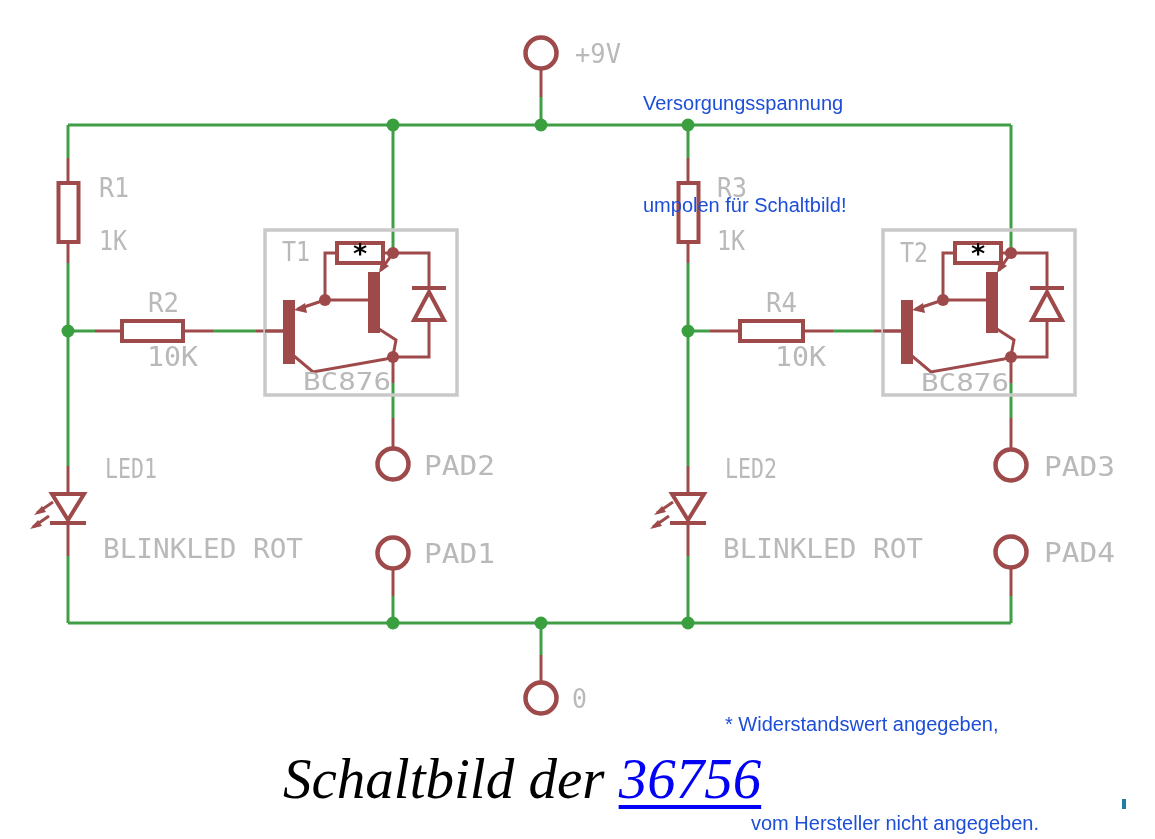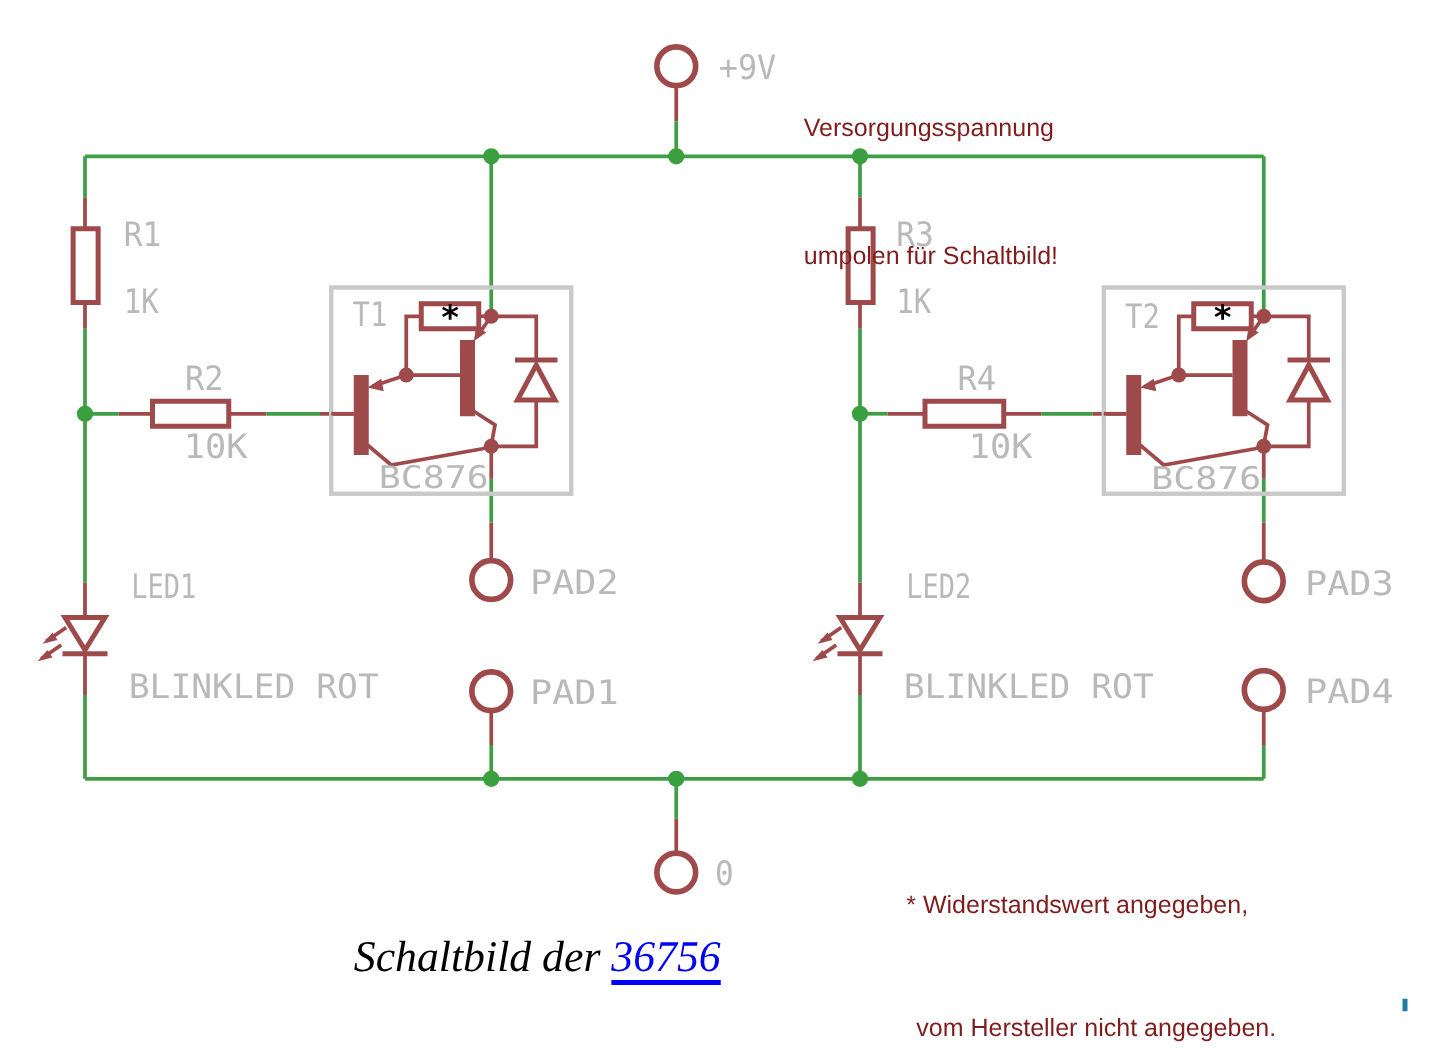--- a/index.html
+++ b/index.html
@@ -11,27 +11,27 @@
   .rw {stroke:#9e4a4b;stroke-width:3;fill:none;}           
   .ro {stroke:#9e4a4b;stroke-width:4;fill:#fff;}           
   .rb {fill:#9e4a4b;stroke:none;}                          
   .pad{stroke:#9e4a4b;stroke-width:4.5;fill:#fff;}
   .gd {fill:#3aa03f;stroke:none;}                          
   .rd {fill:#9e4a4b;stroke:none;}                          
   .box{stroke:#c9c9c9;stroke-width:3.5;fill:none;}
   .lbl{font-family:"DejaVu Sans Mono",monospace;font-size:27px;fill:#b9b9b9;}
   .lbl-sm{font-family:"DejaVu Sans Mono",monospace;font-size:25px;fill:#b9b9b9;}
   .star{font-family:"DejaVu Sans Mono",monospace;font-size:27px;font-weight:bold;fill:#000;}
-  .note{position:absolute;color:#7f1d1d;font-size:20px;line-height:34px;white-space:pre;}
+  .note{position:absolute;color:#1d4ed8;font-size:20px;line-height:34px;white-space:pre;}
   .supply-note{left:643px;top:18px;}
   .footnote{left:725px;top:642px;line-height:33px;}
-  .footnote .indent{margin-left:8px;text-align:center;}
+  .footnote .indent{margin-left:26px;text-align:center;}
   .main-title{position:absolute;left:283px;top:746px;
       font-family:"Liberation Serif",serif;font-style:italic;
-      font-size:35px;color:#000;white-space:pre;}
+      font-size:57px;color:#000;white-space:pre;}
   .main-title a{color:#0101f5;text-decoration:underline;
       text-decoration-thickness:4px;text-underline-offset:7px;}
   .artifact{position:absolute;left:1122px;top:799px;width:4px;height:10px;background:#1f7da6;}
 </style>
 </head>
 <body>
 
 <svg id="schematic" width="1155" height="745" viewBox="0 0 1155 745">
   <defs>
 

